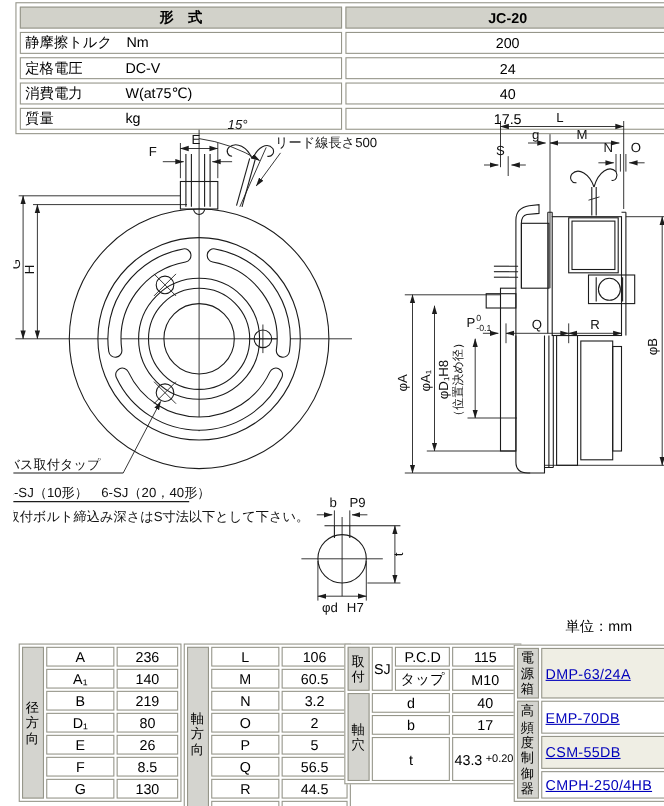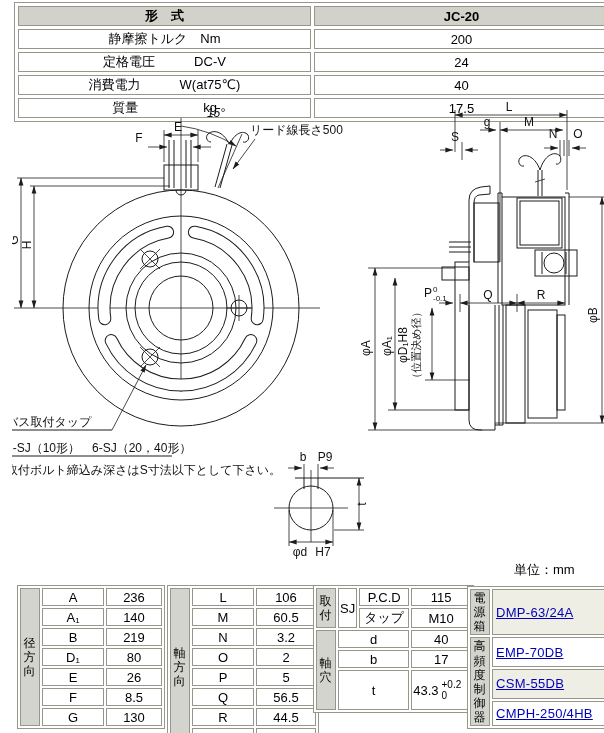--- a/index.html
+++ b/index.html
@@ -1,40 +1,40 @@
 <!DOCTYPE html>
 <html><head>
 <meta charset="utf-8">
 <style>
   html,body{margin:0;padding:0;background:#fff;}
   #page{position:relative;width:604px;height:733px;overflow:hidden;background:#ffffff;
         font-family:"Liberation Sans","DejaVu Sans",sans-serif;color:#000;margin-left:12px;}
   
   table.grid{border-collapse:separate;border-spacing:3px;border:1px solid #96968a;background:#fff;}
   table.grid td,table.grid th{border:1px solid #96968a;font-size:13px;font-weight:normal;
-        padding:0 4px;background:#fff;white-space:nowrap;overflow:hidden;text-align:center;}
+        padding:0 4px;background:#fff;white-space:nowrap;overflow:hidden;}
   #spec{position:absolute;left:2px;top:2px;width:599px;table-layout:fixed;}
   #spec th{background:#d2d2ca;height:18px;text-align:center;font-weight:bold;}
   #spec td{height:15px;}
   #spec td.val{text-align:center;}
   
   table.dim{border-collapse:separate;border-spacing:2px;border:1px solid #96968a;background:#fff;position:absolute;table-layout:fixed;}
   table.dim td{border:1px solid #96968a;background:#fff;font-size:13px;text-align:center;padding:0 1px;height:16px;}
   table.dim td.vlab{background:#d4d4cf;width:16px;font-size:12px;padding:1px 1px;}
   table.dim td.vlab div{width:13px;margin:0 auto;word-break:break-all;line-height:1.18;text-align:left;}
   #t1{left:5px;top:585px;}
   #t2{left:155px;top:585px;}
   #t3{left:301px;top:585px;}
   #t4{left:455px;top:586px;}
   #t4 td{text-align:left;padding:0 3px;}
   #t4 td.vlab{text-align:center;padding:1px 1px;}
   #t4 td.alt{background:#efeee4;}
   a.plink{color:#0000bb;text-decoration:underline;font-size:13px;letter-spacing:.3px;}
   .tolcell{display:flex;align-items:center;gap:3px;}
-  .tolstack{display:flex;flex-direction:column;font-size:10px;line-height:1.1;text-align:left;}
+  .tolstack{display:flex;font-size:10px;line-height:1.1;text-align:left;}
   
   #draw{position:absolute;left:0;top:90px;}
   #unit{position:absolute;left:502px;top:561px;font-size:13px;}
   svg text{font-family:"Liberation Sans","DejaVu Sans",sans-serif;fill:#111;}
   .ln{stroke:#1c1c1c;stroke-width:1;fill:none;}
   .thin{stroke:#1c1c1c;stroke-width:.8;fill:none;}
   .slot{stroke:#1c1c1c;stroke-width:13;fill:none;stroke-linecap:round;}
   .slotw{stroke:#fff;stroke-width:11;fill:none;stroke-linecap:round;}
 </style>
 </head>

